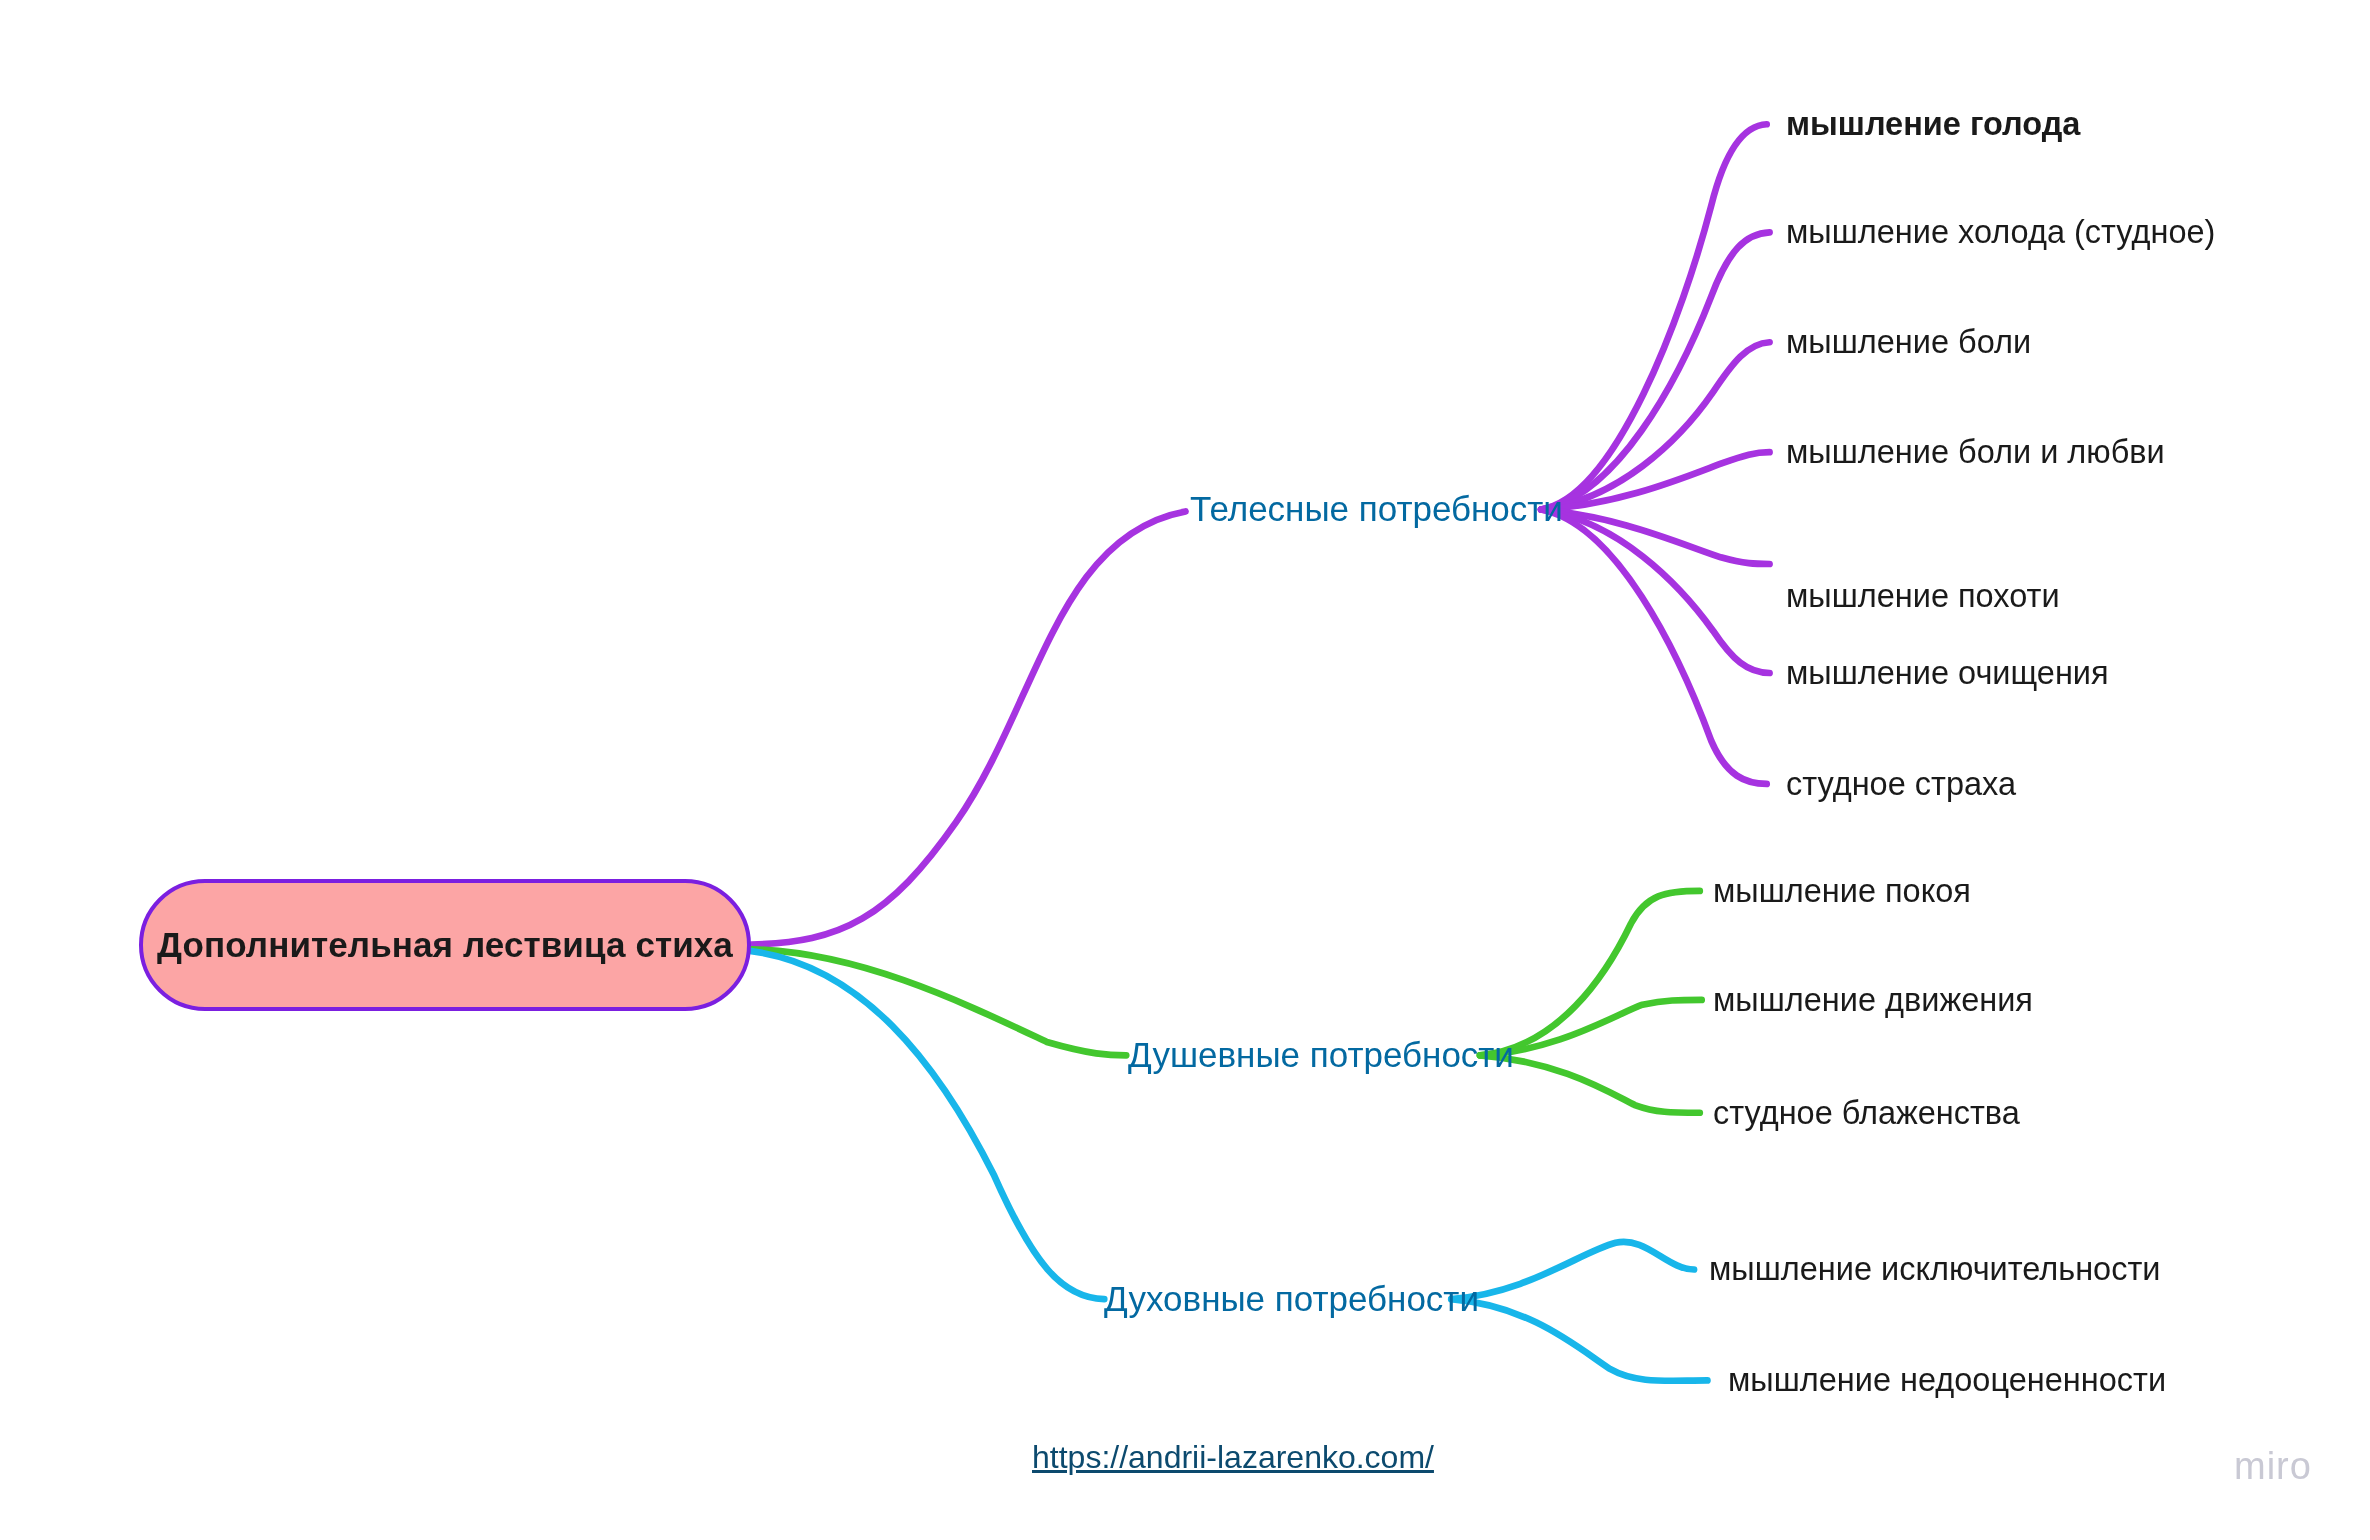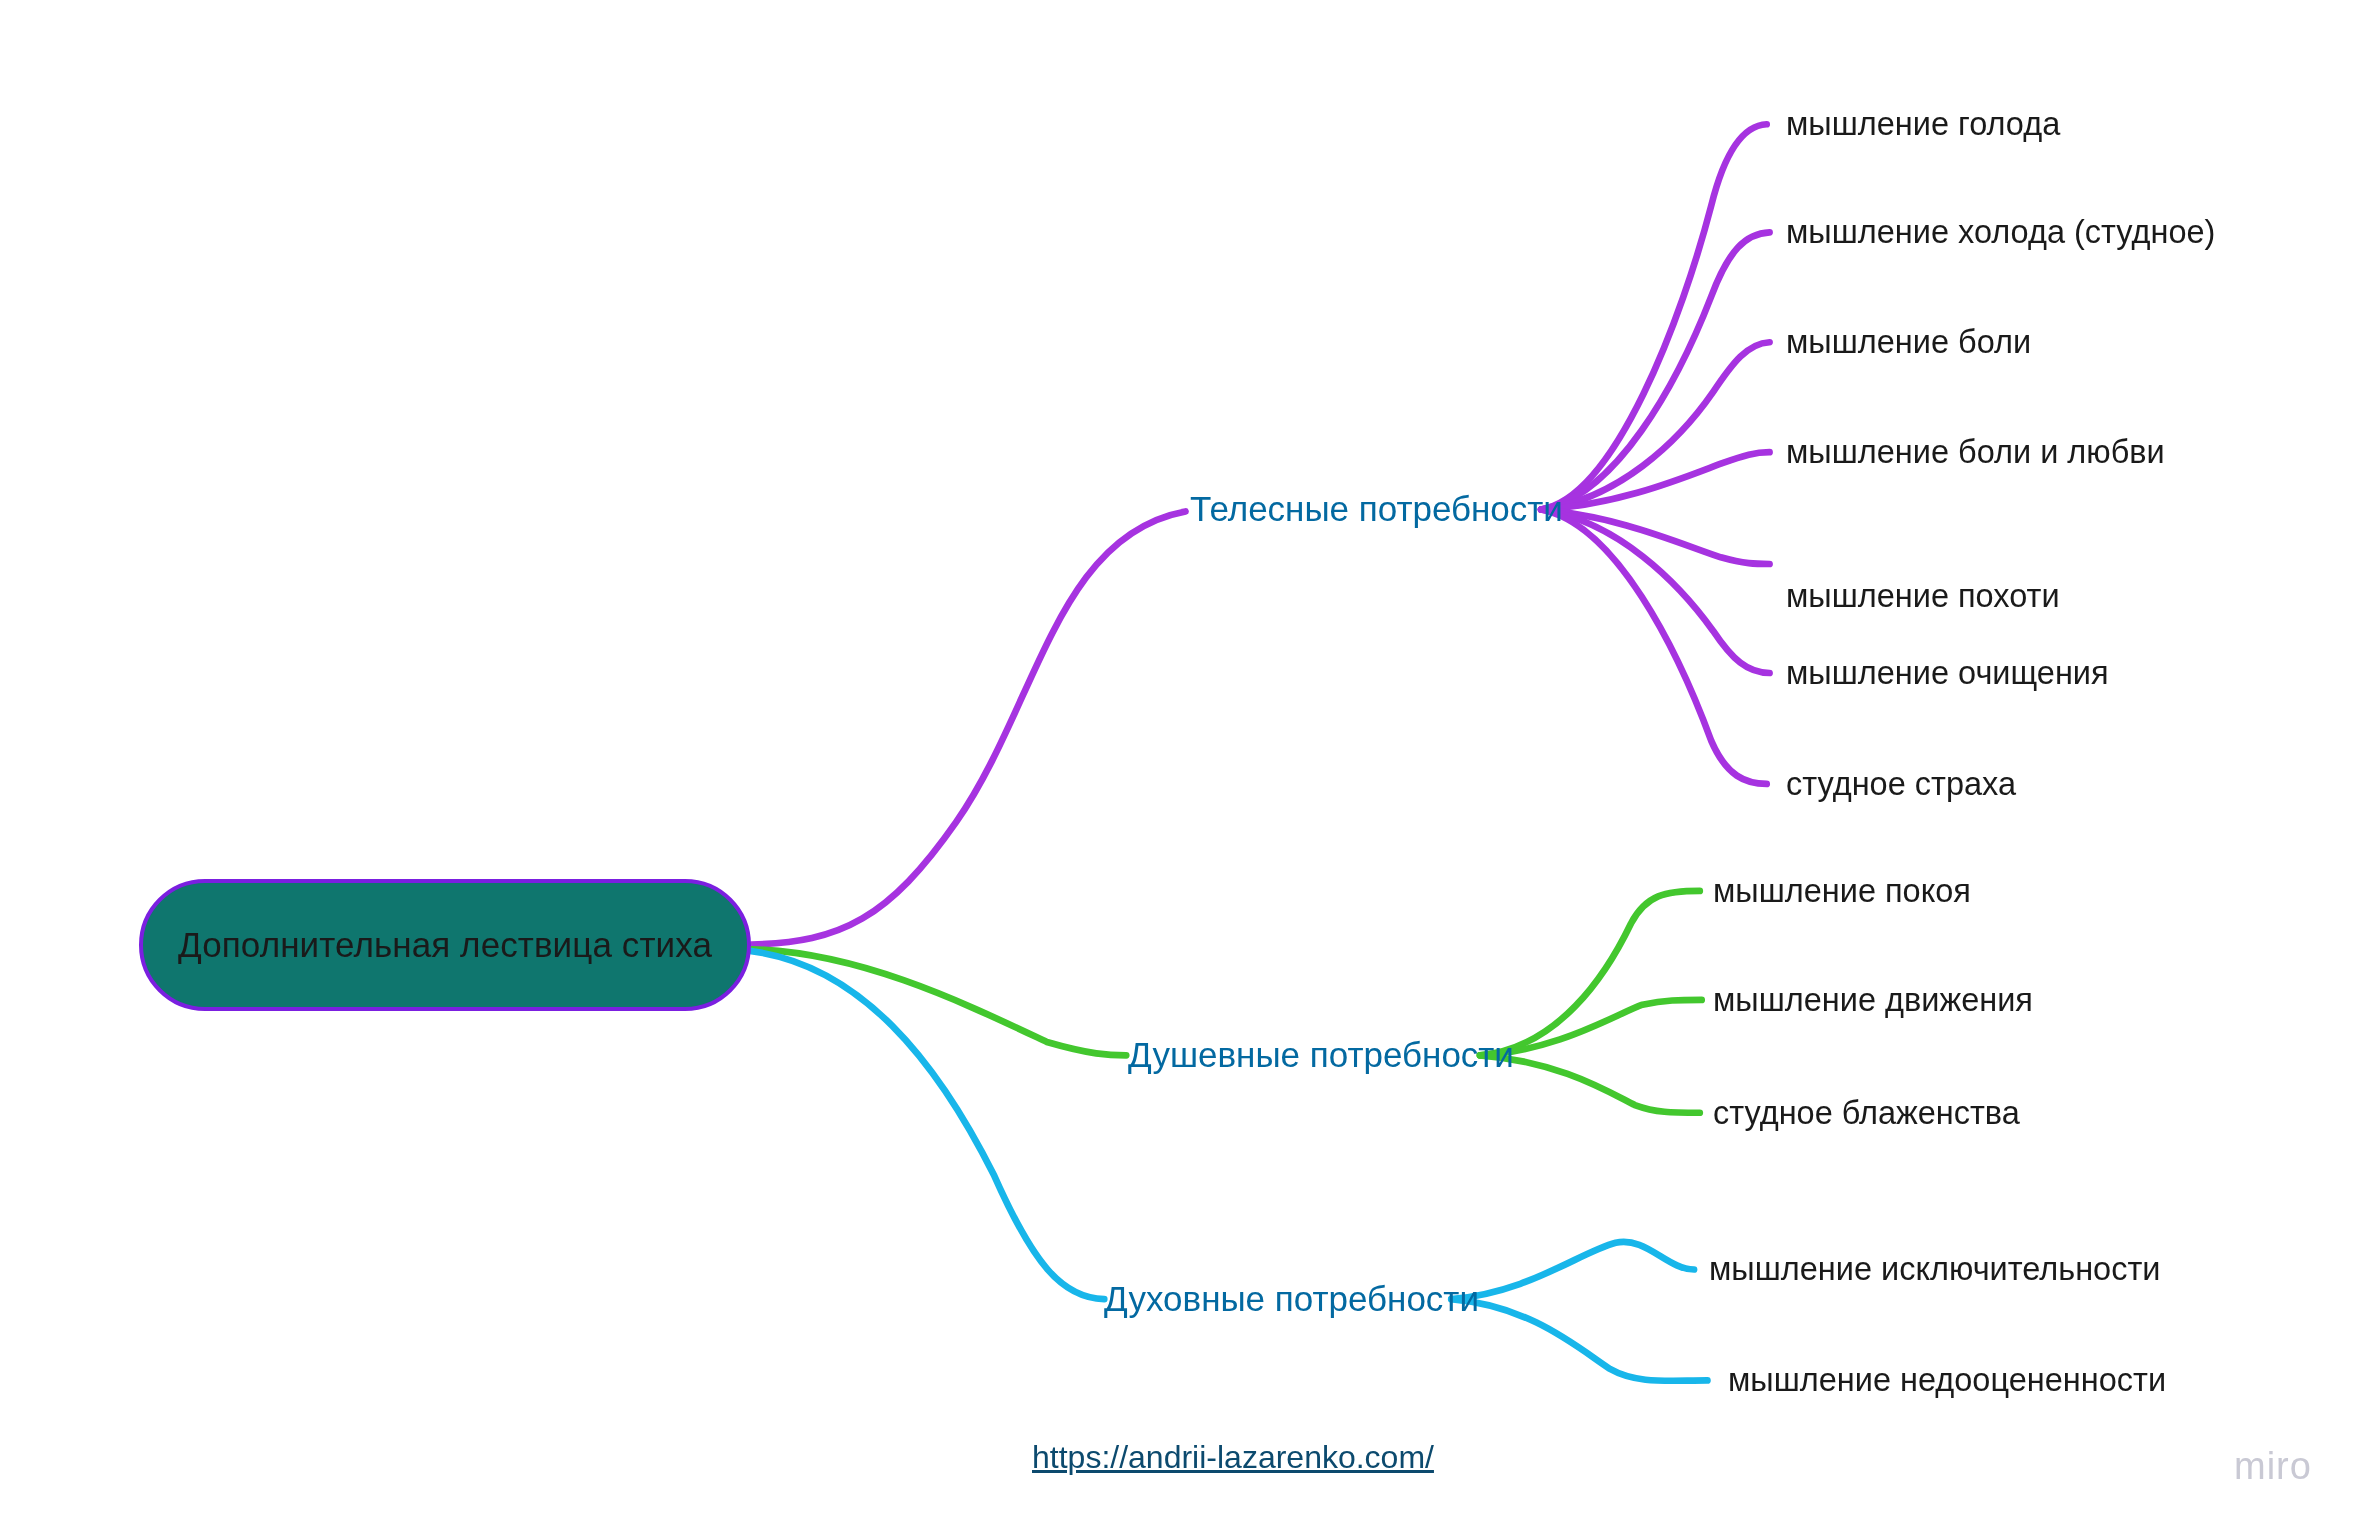--- a/index.html
+++ b/index.html
@@ -37,24 +37,25 @@
   
   .root-node {
     position: absolute;
     left: 139px;
     top: 879px;
     width: 612px;
     height: 132px;
     box-sizing: border-box;
     border: 4.8px solid #7B1FE0;
     border-radius: 66px;
-    background: #0f766e;
+    background: #fca5a5;
     display: flex;
     align-items: center;
     justify-content: center;
+    font-weight: bold;
   }
   .root-label {
     font-size: 35px;
     color: #1a1a1a;
     letter-spacing: 0.1px;
     white-space: nowrap;
   }
 
   
   .branch-label {
@@ -131,21 +132,21 @@
     <div class="root-node">
       <span class="root-label">Дополнительная лествица стиха</span>
     </div>
 
     <div class="branch-label" style="left: 1190px; top: 509px; width: 335px;">Телесные потребности</div>
 
     <div class="branch-label" style="left: 1128px; top: 1055px; width: 335px;">Душевные потребности</div>
 
     <div class="branch-label" style="left: 1104px; top: 1299px; width: 330px;">Духовные потребности</div>
 
-    <div class="leaf-label" style="left: 1786px; top: 124px;">мышление голода</div>
+    <div class="leaf-label" style="left: 1786px; top: 124px; font-weight: bold;">мышление голода</div>
     <div class="leaf-label" style="left: 1786px; top: 232px;">мышление холода (студное)</div>
     <div class="leaf-label" style="left: 1786px; top: 342px;">мышление боли</div>
     <div class="leaf-label" style="left: 1786px; top: 452px;">мышление боли и любви</div>
     <div class="leaf-label" style="left: 1786px; top: 596px; text-align: center;">мышление похоти</div>
     <div class="leaf-label" style="left: 1786px; top: 673px;">мышление очищения</div>
     <div class="leaf-label" style="left: 1786px; top: 784px;">студное страха</div>
 
     <div class="leaf-label" style="left: 1713px; top: 891px;">мышление покоя</div>
     <div class="leaf-label" style="left: 1713px; top: 1000px;">мышление движения</div>
     <div class="leaf-label" style="left: 1713px; top: 1113px;">студное блаженства</div>

